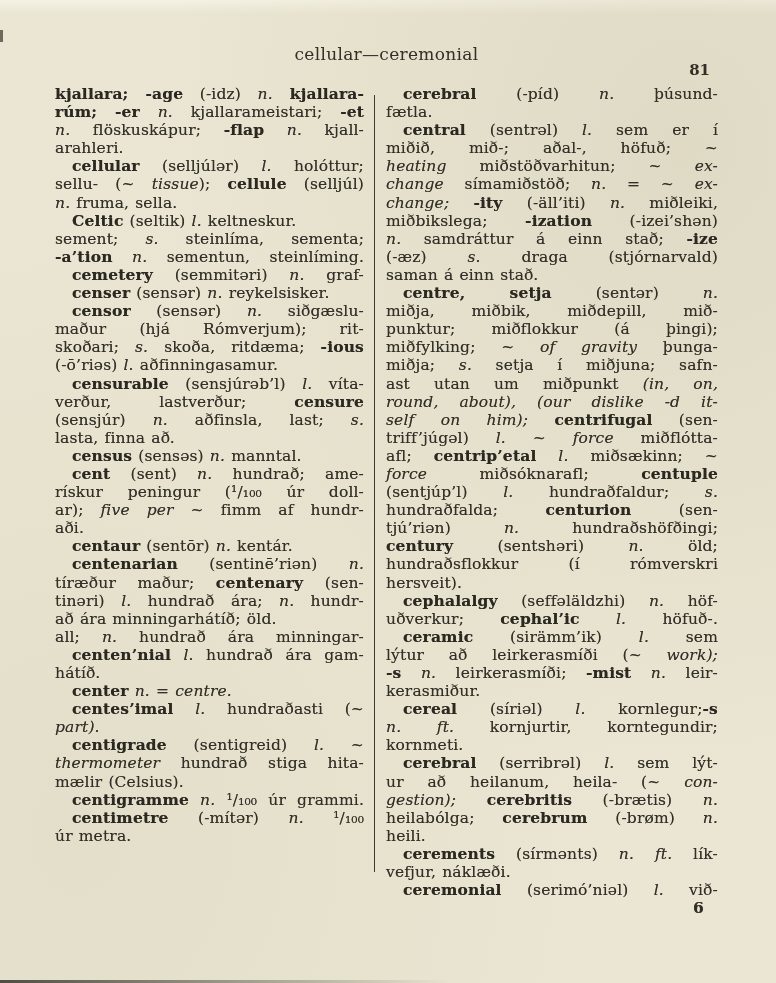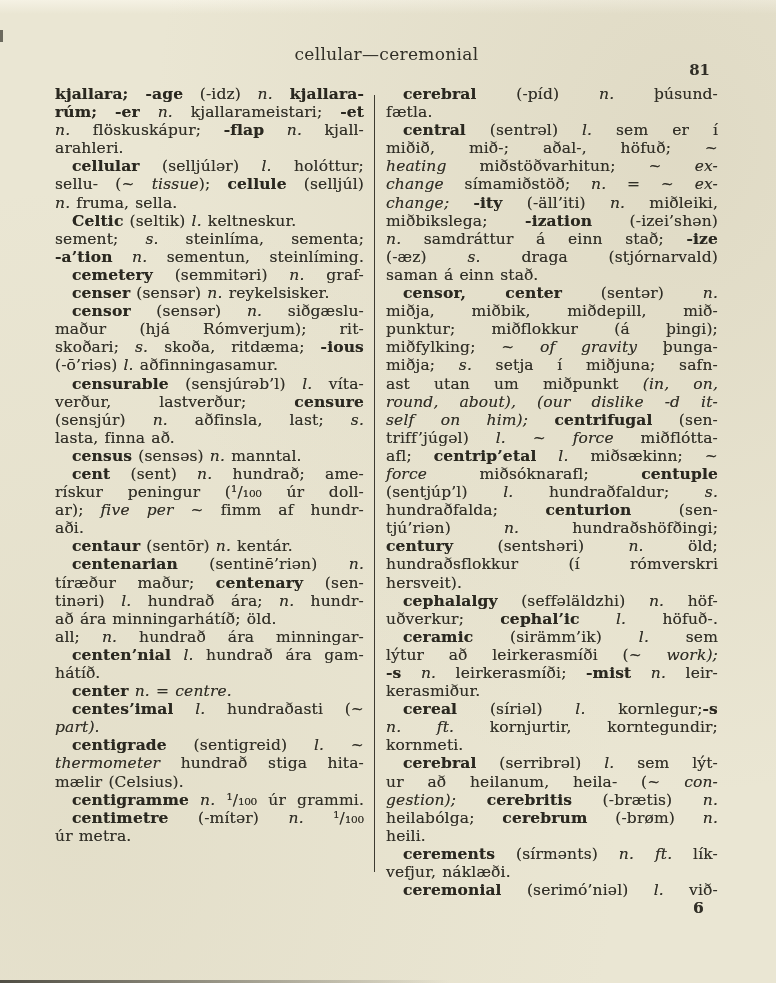--- a/index.html
+++ b/index.html
@@ -111,21 +111,21 @@
         <div class="ln"><span>fætla.</span></div>
         <div class="ln j ind"><span class="b">central</span><span> (sentrəl) </span><span class="i">l.</span><span> sem er í</span></div>
         <div class="ln j"><span>miðið, mið-; aðal-, höfuð; ~</span></div>
         <div class="ln j"><span class="i">heating</span><span> miðstöðvarhitun; ~ </span><span class="i">ex-</span></div>
         <div class="ln j"><span class="i">change</span><span> símamiðstöð; </span><span class="i">n.</span><span> = ~ </span><span class="i">ex-</span></div>
         <div class="ln j"><span class="i">change;</span><span> </span><span class="b">-ity</span><span> (-äll’iti) </span><span class="i">n.</span><span> miðleiki,</span></div>
         <div class="ln j"><span>miðbikslega; </span><span class="b">-ization</span><span> (-izei’shən)</span></div>
         <div class="ln j"><span class="i">n.</span><span> samdráttur á einn stað; </span><span class="b">-ize</span></div>
         <div class="ln j"><span>(-æz) </span><span class="i">s.</span><span> draga (stjórnarvald)</span></div>
         <div class="ln"><span>saman á einn stað.</span></div>
-        <div class="ln j ind"><span class="b">censor, center</span><span> (sentər) </span><span class="i">n.</span></div>
+        <div class="ln j ind"><span class="b">centre, setja</span><span> (sentər) </span><span class="i">n.</span></div>
         <div class="ln j"><span>miðja, miðbik, miðdepill, mið-</span></div>
         <div class="ln j"><span>punktur; miðflokkur (á þingi);</span></div>
         <div class="ln j"><span>miðfylking; ~ </span><span class="i">of gravity</span><span> þunga-</span></div>
         <div class="ln j"><span>miðja; </span><span class="i">s.</span><span> setja í miðjuna; safn-</span></div>
         <div class="ln j"><span>ast utan um miðpunkt </span><span class="i">(in, on,</span></div>
         <div class="ln j"><span class="i">round, about), (our dislike -d it-</span></div>
         <div class="ln j"><span class="i">self on him);</span><span> </span><span class="b">centrifugal</span><span> (sen-</span></div>
         <div class="ln j"><span>triff’júgəl) </span><span class="i">l.</span><span> ~ </span><span class="i">force</span><span> miðflótta-</span></div>
         <div class="ln j"><span>afl; </span><span class="b">centrip’etal</span><span> </span><span class="i">l.</span><span> miðsækinn; ~</span></div>
         <div class="ln j"><span class="i">force</span><span> miðsóknarafl; </span><span class="b">centuple</span></div>

